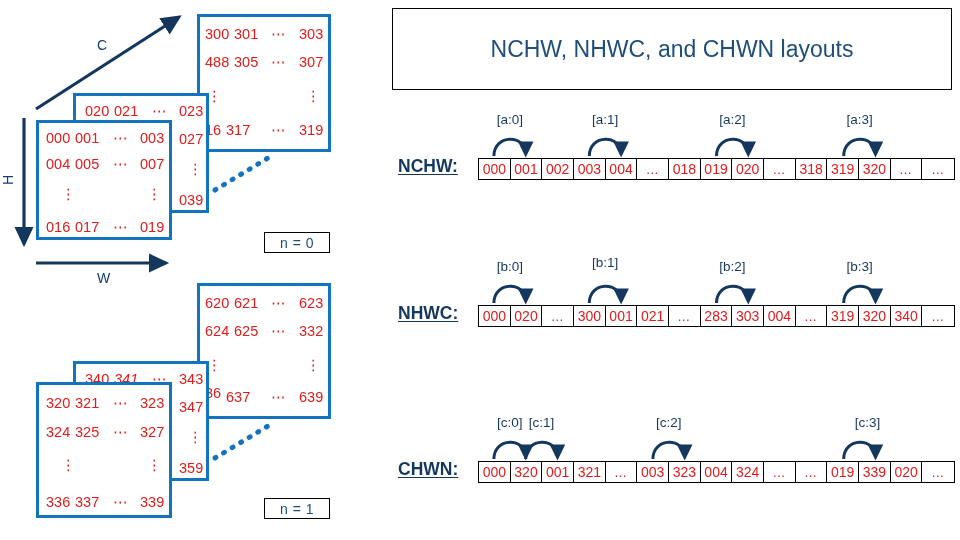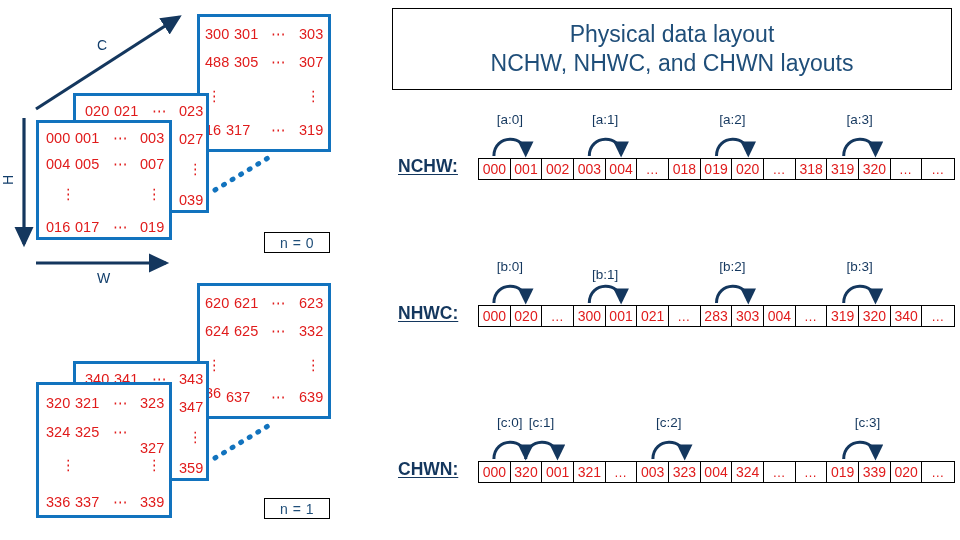--- a/index.html
+++ b/index.html
@@ -216,60 +216,59 @@
       <div class="cellnum" style="left:106px;top:72px;">⋮</div>
 
       <div class="cellnum" style="left:5px;top:100px;">36</div>
       <div class="cellnum" style="left:26px;top:104px;">637</div>
       <div class="hdots" style="left:71px;top:104px;">⋯</div>
       <div class="cellnum" style="left:99px;top:104px;">639</div>
     </div>
 
     <div class="panel" style="left:73px;top:92px;width:136px;height:120px;">
       <div class="cellnum" style="left:9px;top:8px;">340</div>
-      <div class="cellnum" style="left:38px;top:8px;">341</div>
+      <div class="cellnum" style="left:38px;top:8px;font-style:italic;">341</div>
       <div class="hdots" style="left:76px;top:8px;">⋯</div>
       <div class="cellnum" style="left:103px;top:8px;">343</div>
 
       <div class="cellnum" style="left:103px;top:36px;">347</div>
       <div class="cellnum" style="left:112px;top:66px;">⋮</div>
       <div class="cellnum" style="left:103px;top:97px;">359</div>
     </div>
 
     <div class="panel" style="left:36px;top:113px;width:136px;height:136px;">
       <div class="cellnum" style="left:7px;top:11px;">320</div>
       <div class="cellnum" style="left:36px;top:11px;">321</div>
       <div class="hdots" style="left:74px;top:11px;">⋯</div>
       <div class="cellnum" style="left:101px;top:11px;">323</div>
 
       <div class="cellnum" style="left:7px;top:40px;">324</div>
       <div class="cellnum" style="left:36px;top:40px;">325</div>
       <div class="hdots" style="left:74px;top:40px;">⋯</div>
-      <div class="cellnum" style="left:101px;top:40px;margin-top:16px;">327</div>
+      <div class="cellnum" style="left:101px;top:40px;">327</div>
 
       <div class="cellnum" style="left:22px;top:73px;">⋮</div>
       <div class="cellnum" style="left:108px;top:73px;">⋮</div>
 
       <div class="cellnum" style="left:7px;top:110px;">336</div>
       <div class="cellnum" style="left:36px;top:110px;">337</div>
       <div class="hdots" style="left:74px;top:110px;">⋯</div>
       <div class="cellnum" style="left:101px;top:110px;">339</div>
     </div>
 
     <svg class="dotline" style="left:0;top:0;width:300px;height:220px;">
       <line x1="215" y1="189" x2="273" y2="154" stroke="#1273BE" stroke-width="5" stroke-linecap="round" stroke-dasharray="1 9"></line>
     </svg>
 
     <div class="nbox" style="left:264px;top:229px;width:66px;height:21px;">
       <span>n = 1</span>
     </div>
   </div>
 
   <div class="title-box" style="left:392px;top:8px;width:560px;height:82px;">
-    <div class="title-line1">Physical data layout</div>
     <div class="title-line2">NCHW, NHWC, and CHWN layouts</div>
   </div>
 
   <div class="abs" id="layout-rows-host" style="left:0;top:0;width:960px;height:540px;">
       <div class="row-label" style="left: 398px; top: 156px;">NCHW:</div>
       <div class="strip" style="left: 478px; top: 158px; width: 477px;">
         <div class="cell" style="width: 31.8px;">000</div>
         <div class="cell" style="width: 31.8px;">001</div>
         <div class="cell" style="width: 31.8px;">002</div>
         <div class="cell" style="width: 31.8px;">003</div>
@@ -312,21 +311,21 @@
         <div class="cell" style="width: 31.8px;">283</div>
         <div class="cell" style="width: 31.8px;">303</div>
         <div class="cell" style="width: 31.8px;">004</div>
         <div class="cell ell" style="width: 31.8px;">…</div>
         <div class="cell" style="width: 31.8px;">319</div>
         <div class="cell" style="width: 31.8px;">320</div>
         <div class="cell" style="width: 31.8px;">340</div>
         <div class="cell ell" style="width: 31.8px;">…</div>
       </div>
       <div class="arrow-tag" style="left: 509.8px; top: 259px;">[b:0]</div>
-      <div class="arrow-tag" style="left: 605.2px; top: 267px;">[b:1]</div>
+      <div class="arrow-tag" style="left: 605.2px; top: 255px;">[b:1]</div>
       <div class="arrow-tag" style="left: 732.4px; top: 259px;">[b:2]</div>
       <div class="arrow-tag" style="left: 859.6px; top: 259px;">[b:3]</div>
       <svg class="arrow-svg" style="left: 0px; top: 0px; width: 960px; height: 540px;">
         <defs>
           <marker id="ah1" markerWidth="6" markerHeight="6" refX="4.2" refY="2.6" orient="auto">
             <path d="M0,0 L5.4,2.6 L0,5.2 Z" fill="#14375E"></path>
           </marker>
         </defs>
         <path d="M493.9,303 C493.9,281 525.7,281 525.7,301" fill="none" stroke="#14375E" stroke-width="3" marker-end="url(#ah1)"></path>
         <path d="M589.3,303 C589.3,281 621.1,281 621.1,301" fill="none" stroke="#14375E" stroke-width="3" marker-end="url(#ah1)"></path>

